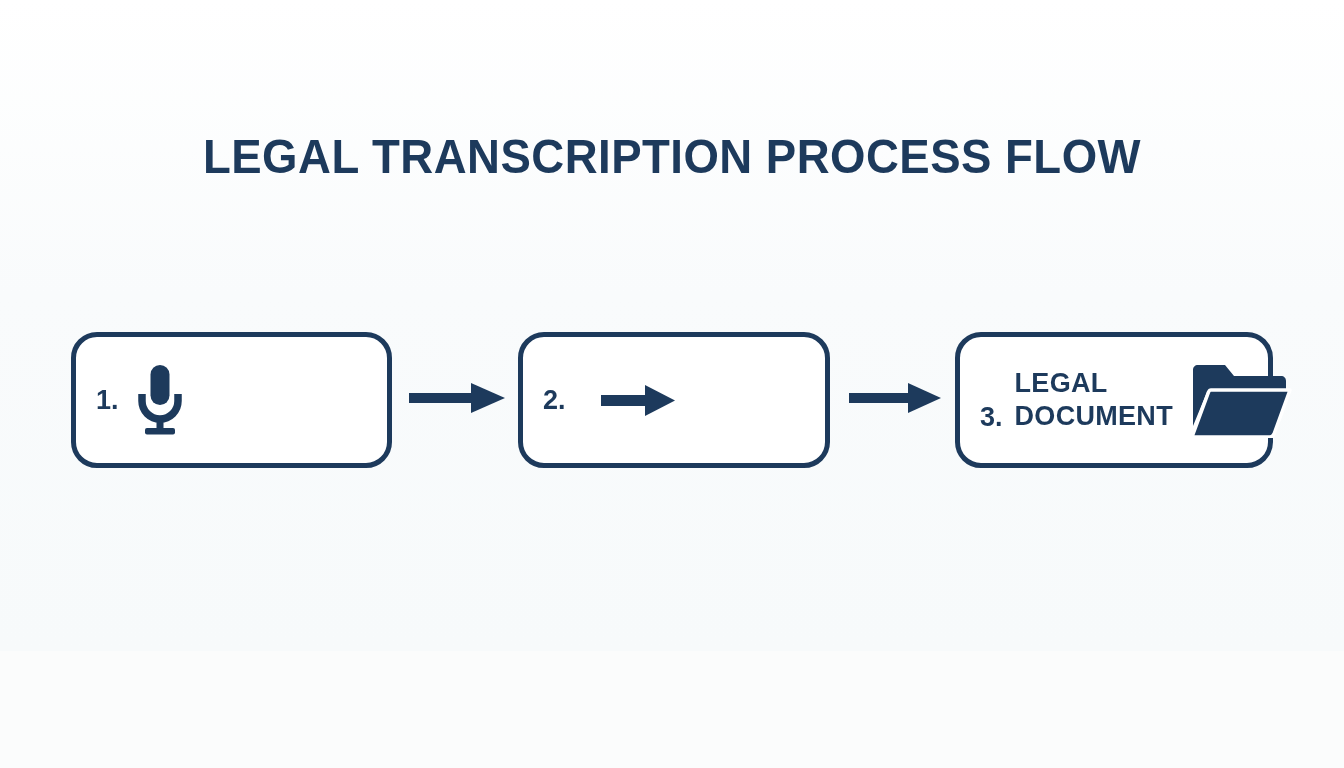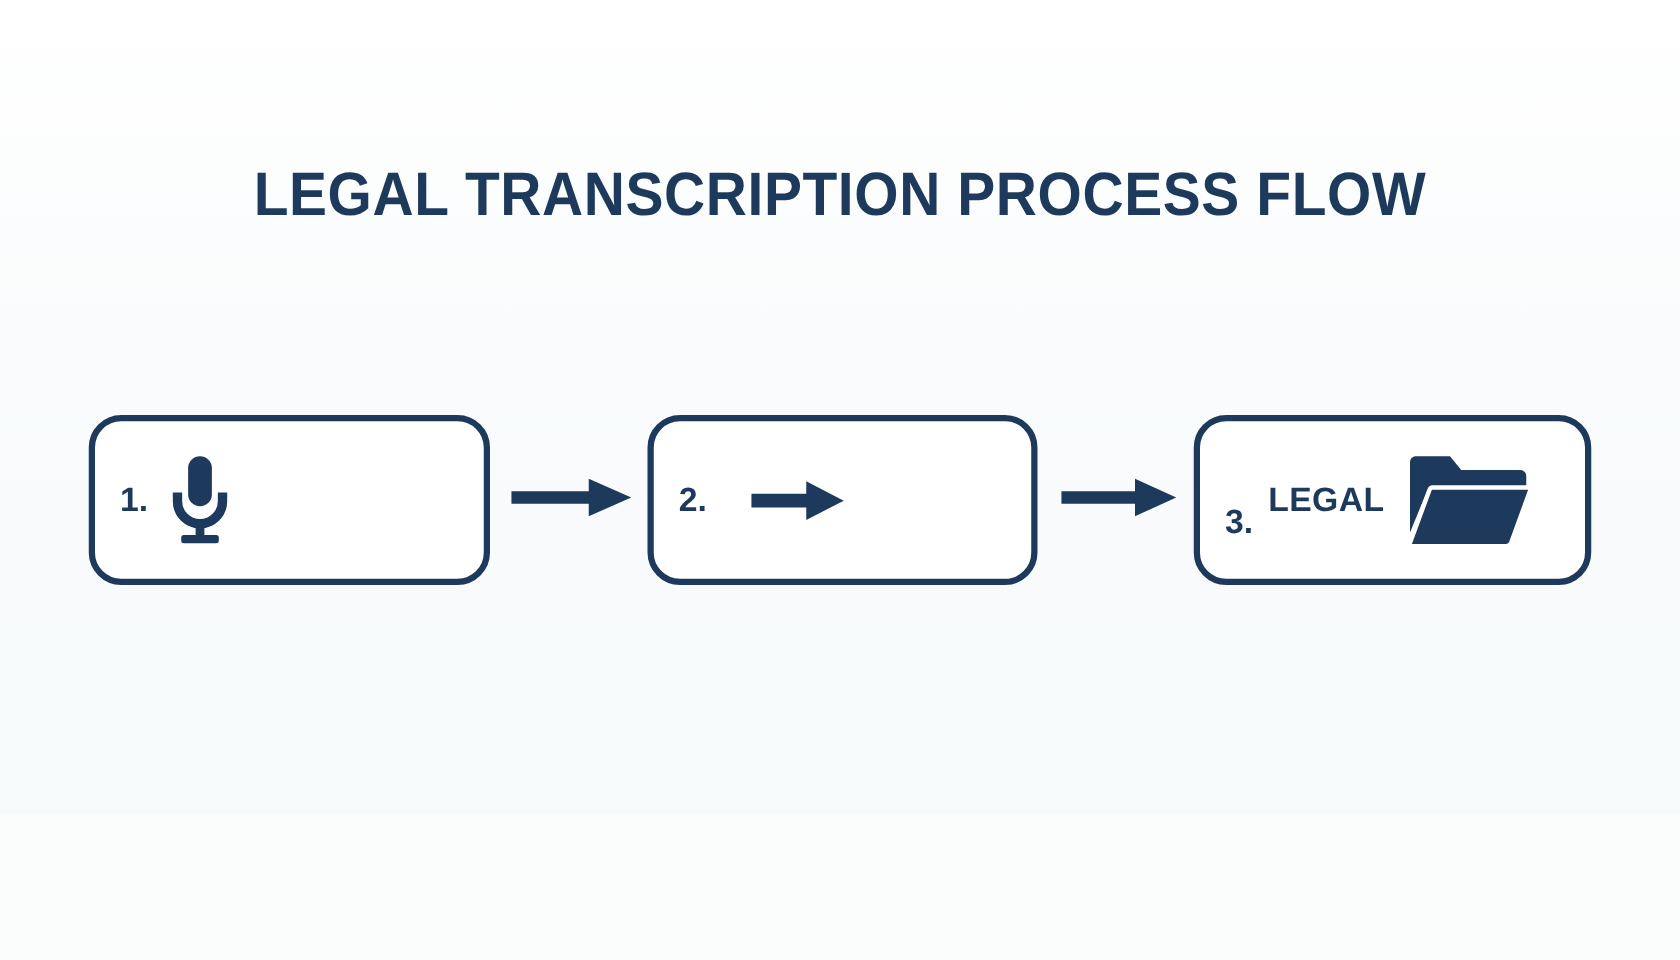--- a/index.html
+++ b/index.html
@@ -169,20 +169,21 @@
       <path d="M59 2 L92 17 L59 32 Z" fill="#1d3a5c"></path>
     </svg>
   </div>
 
   <div class="step-box" id="box-3">
     <div class="box-inner">
       <span class="step-num num-col">3.</span>
 
       <span class="text-col">
         <span class="step-label">LEGAL</span>
+        <span class="step-label">DOCUMENT</span>
       </span>
 
       <span class="folder-wrap">
         <svg width="106" height="76" viewBox="0 0 106 76" xmlns="http://www.w3.org/2000/svg">
 
           <path d="M4 8 C4 5 6 3 9 3 L36 3 L45 14 L92 14 C95 14 97 16 97 19 L97 30 L18 30 L4 64 Z" fill="#1d3a5c"></path>
 
           <path d="M22 28 L101 28 L85 72 C84.3 73.8 82.6 75 80.6 75 L3 75 L19.5 30.2 C20 28.9 20.9 28 22 28 Z" fill="#1d3a5c" stroke="#ffffff" stroke-width="3.5" stroke-linejoin="round"></path>
         </svg>
       </span>

